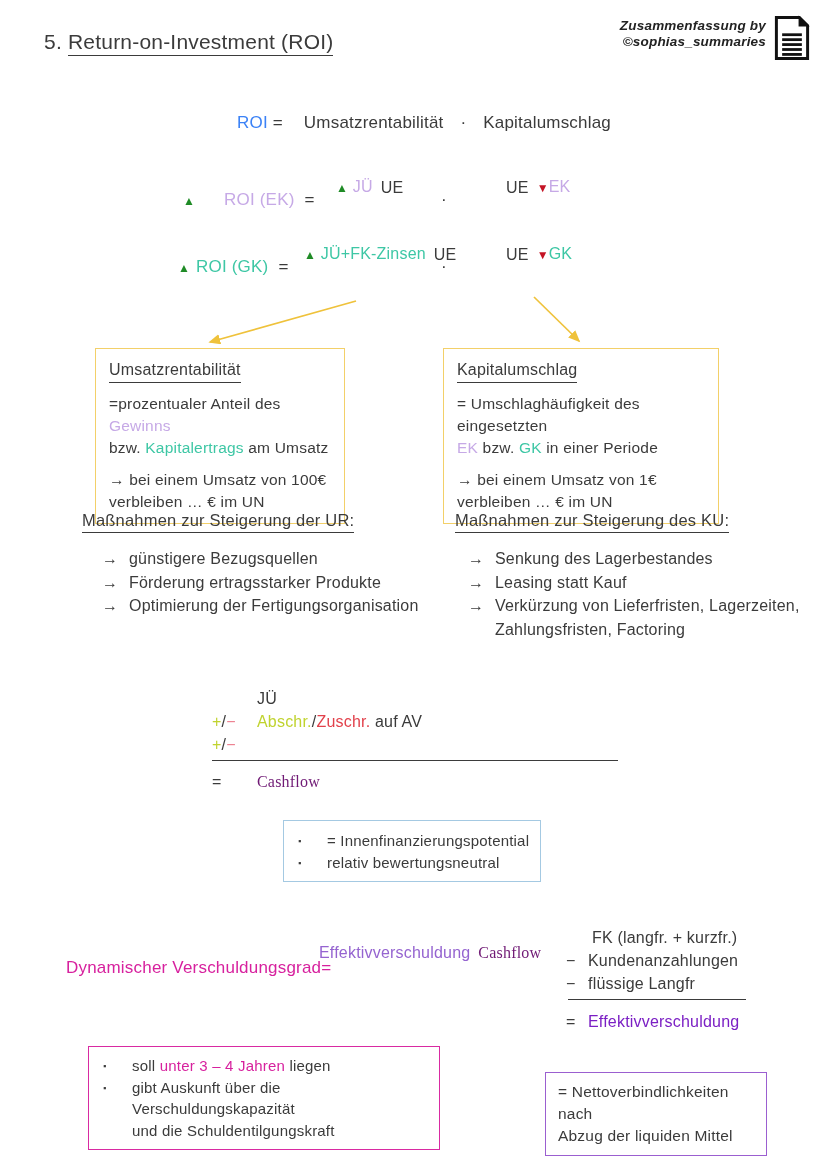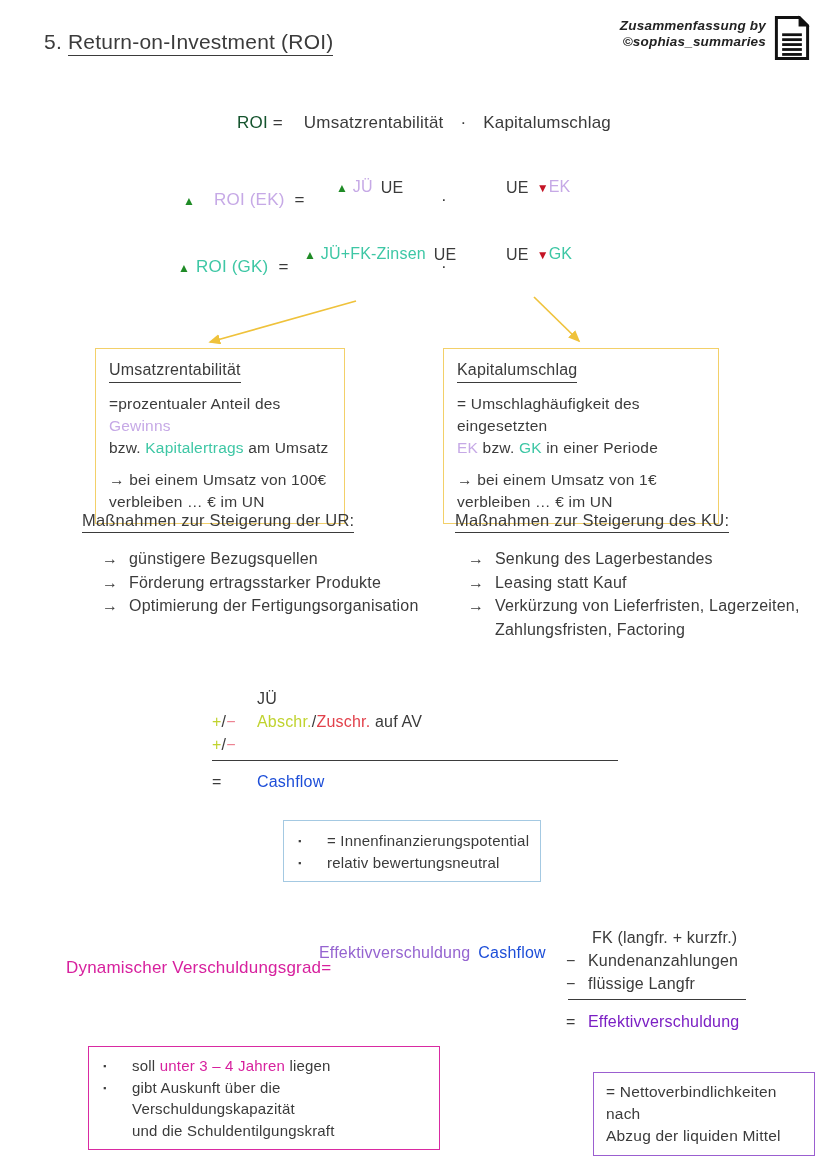--- a/index.html
+++ b/index.html
@@ -17,25 +17,25 @@
 
   
   .f17{font-size:17px;}
   .frac{display:inline-flex;flex-direction:row;align-items:center;font-size:16px;}
   .frac .bar{align-self:stretch;height:0;border-top:1.6px solid #4a4a4a;margin:2px 0;}
   .frac .num,.frac .den{padding:0 4px;line-height:18px;}
   .tri-up{color:#1F8B26;font-size:12px;}
   .tri-down{color:#C41425;font-size:12px;}
   .lilac{color:#C6A9E6;}
   .teal{color:#3EC7A5;}
-  .yellow{color:#14532d;}
+  .yellow{color:#3b82f6;}
   .magenta{color:#D7219E;}
   .purple{color:#7B1FC4;}
   .purple-soft{color:#9564D0;}
-  .blue{color:#1d4ed8;}
+  .blue{color:#701a75;font-family:Liberation Serif, serif;}
   .ygreen{color:#C0D32F;}
   .pinkred{color:#ED7E8E;}
   .redword{color:#E2414B;}
   .ink{color:#3b3b3b;}
 
   
   .ybox{border:1.6px solid #F3D069;background:#fff;padding:10px 13px;font-size:15.5px;line-height:22px;}
   .ybox .bx-title{display:inline-block;border-bottom:1.4px solid #3b3b3b;padding-bottom:1px;font-size:16px;margin-bottom:10px;}
   .ybox p{margin:0 0 10px 0;}
   .ybox p:last-child{margin:0;}
@@ -51,21 +51,21 @@
   .calc-row{display:flex;}
   .calc-row .op{flex:none;width:45px;}
   .sum-line{height:0;border-top:1.6px solid #3b3b3b;}
 
   
   .bullet-box{background:#fff;font-size:15px;line-height:21.5px;}
   .bullet-row{display:flex;}
   .bullet-row .blt{flex:none;width:15px;font-size:9px;transform:translateY(1px);margin-right:14px;}
   .bluebox{border:1.5px solid #A4C9E2;padding:9px 10px 8px 14px;}
   .magbox{border:1.5px solid #D92AA2;padding:8px 10px 8px 14px;}
-  .purbox{border:1.5px solid #9B5FD0;padding:8px 12px;font-size:15.5px;line-height:22px;margin-left:48px;}
+  .purbox{border:1.5px solid #9B5FD0;padding:8px 12px;font-size:15.5px;line-height:22px;}
 </style>
 </head>
 <body>
 
 <div class="page">
 
   <div class="abs title nowrap">
     <span>5.</span>
     <span class="ul-t">Return-on-Investment (ROI)</span>
   </div>
@@ -91,21 +91,21 @@
   <div class="abs f17 nowrap" style="left:237px;top:113px;">
     <span class="yellow">ROI</span>
     <span>=</span>
     <span style="margin-left:16px;">Umsatzrentabilität</span>
     <span style="margin-left:12px;">·</span>
     <span style="margin-left:12px;">Kapitalumschlag</span>
   </div>
 
   <div class="abs f17 nowrap" style="left:183px;top:190px;">
     <span class="tri-up">▲</span>
-    <span class="lilac" style="margin-left:14px;">ROI (EK)</span>
+    <span class="lilac" style="margin-left:24px;">ROI (EK)</span>
     <span style="margin-left:5px;">=</span>
   </div>
   <div class="abs frac" style="left:332px;top:178px;">
     <span class="num"><span class="tri-up">▲</span> <span class="lilac">JÜ</span></span>
     <span class="bar"></span>
     <span class="den">UE</span>
   </div>
   <div class="abs f17" style="left:441px;top:190px;">·</div>
   <div class="abs frac" style="left:502px;top:178px;">
     <span class="num">UE</span>

